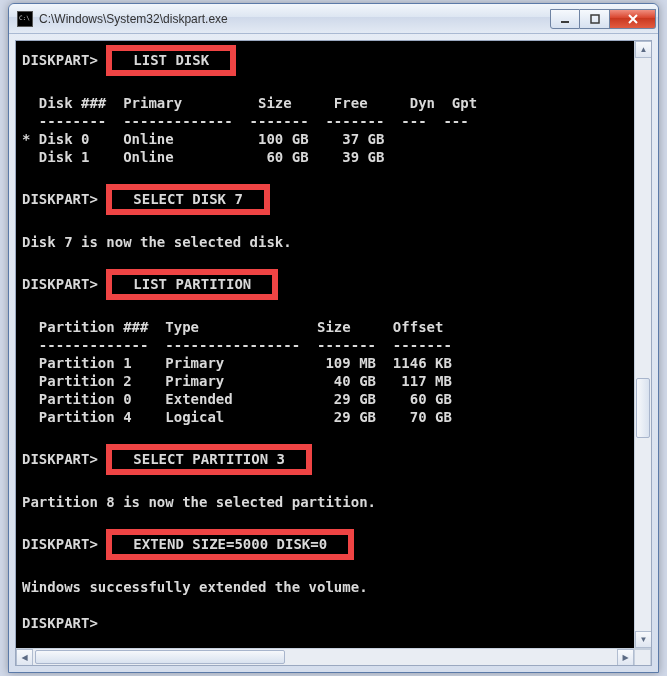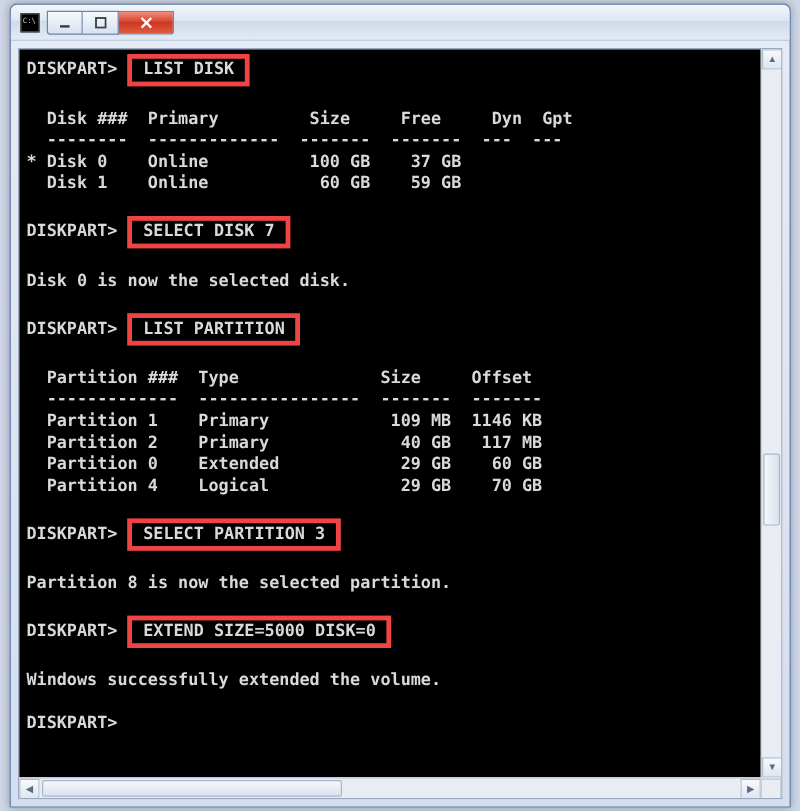--- a/index.html
+++ b/index.html
@@ -88,22 +88,22 @@
       color: #d9d9d9;
       font-family: "Lucida Console", Consolas, monospace;
       font-size: 14px;
       line-height: 18px;
       padding: 4px 6px;
       white-space: pre;
       overflow: auto;
       font-weight: bold;
     }
     .terminal .hl {
-      border: 4px solid #ef4444;
-      padding: 0 9px;
+      border: 6px solid #ef4444;
+      padding: 0 21px;
       display: inline-block;
       line-height: 19px;
     }
     .term-row{ display:flex; flex:1; overflow:hidden; }
     .vscroll {
       width: 17px;
       background: #e9edf3;
       border-left: 1px solid #c5cfdd;
       display: flex; flex-direction: column;
     }
@@ -139,20 +139,21 @@
       background:#e9edf3;
       border:1px solid #c5cfdd;
     }
   </style>
 </head>
 <body>
 
 <div class="window">
   <div class="titlebar">
     <span class="app-icon"></span>
+    <span class="title-text">C:\Windows\System32\diskpart.exe</span>
     <div class="win-controls">
       <div class="win-btn min">
         <svg width="10" height="10">
             <rect x="1" y="7" width="8" height="2" fill="#3b3b3b"></rect>
           </svg>
       </div>
       <div class="win-btn max">
         <svg width="10" height="10">
             <rect x="1" y="1" width="8" height="8" fill="none" stroke="#3b3b3b" stroke-width="1.5"></rect>
           </svg>
@@ -165,25 +166,25 @@
     </div>
   </div>
 
   <div class="content-frame">
     <div class="term-row">
       <div class="terminal"><span>DISKPART&gt;</span> <span class="hl">LIST DISK</span>
 
 <span>  Disk ###  Primary         Size     Free     Dyn  Gpt</span>
 <span>  --------  -------------  -------  -------  ---  ---</span>
 <span>* Disk 0    Online          100 GB    37 GB</span>
-<span>  Disk 1    Online           60 GB    59 GB</span>
+<span>  Disk 1    Online           60 GB    39 GB</span>
 
 <span>DISKPART&gt;</span> <span class="hl">SELECT DISK 7</span>
 
-<span>Disk 0 is now the selected disk.</span>
+<span>Disk 7 is now the selected disk.</span>
 
 <span>DISKPART&gt;</span> <span class="hl">LIST PARTITION</span>
 
 <span>  Partition ###  Type              Size     Offset</span>
 <span>  -------------  ----------------  -------  -------</span>
 <span>  Partition 1    Primary            109 MB  1146 KB</span>
 <span>  Partition 2    Primary             40 GB   117 MB</span>
 <span>  Partition 0    Extended            29 GB    60 GB</span>
 <span>  Partition 4    Logical             29 GB    70 GB</span>
 

